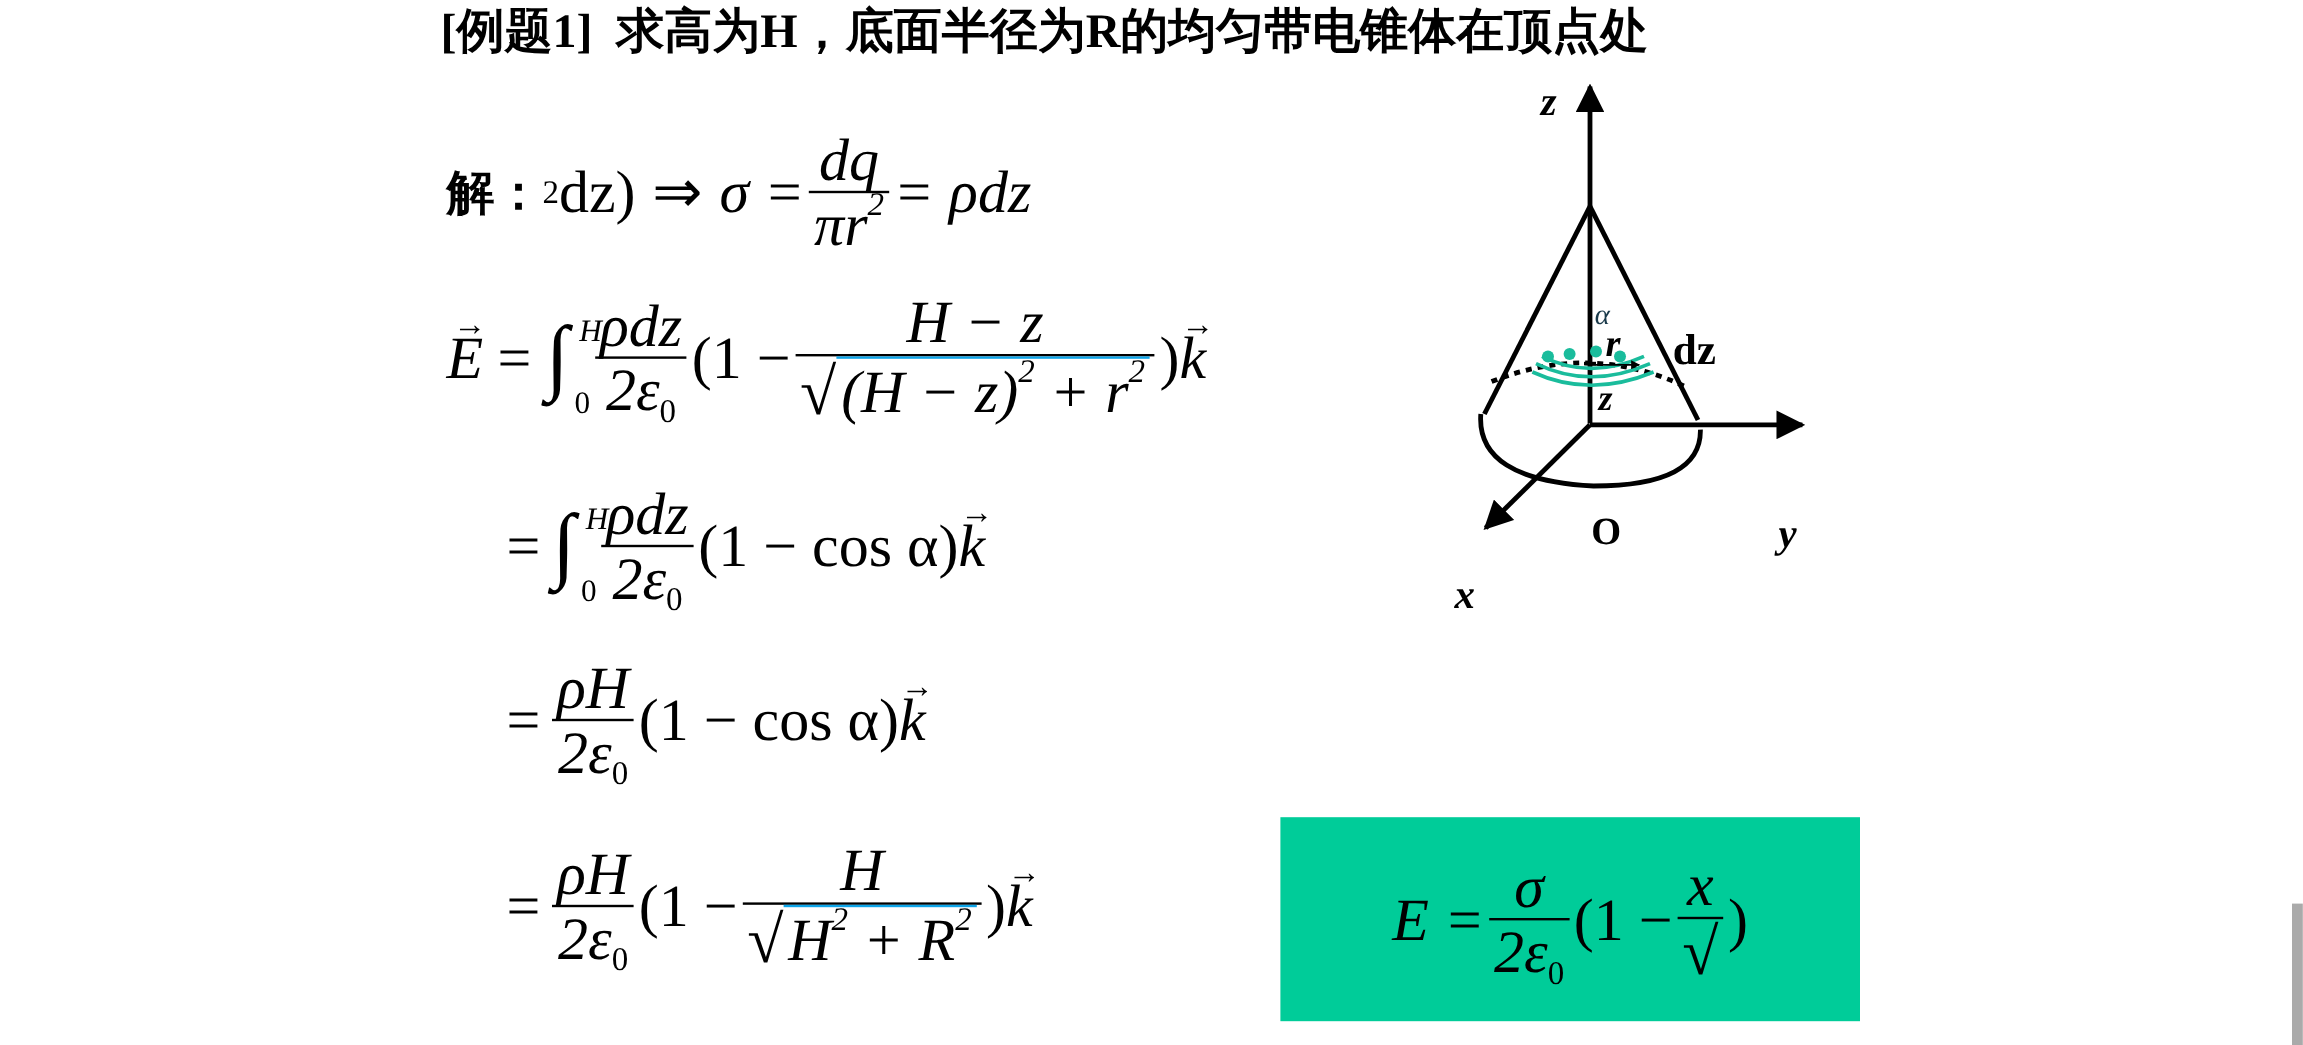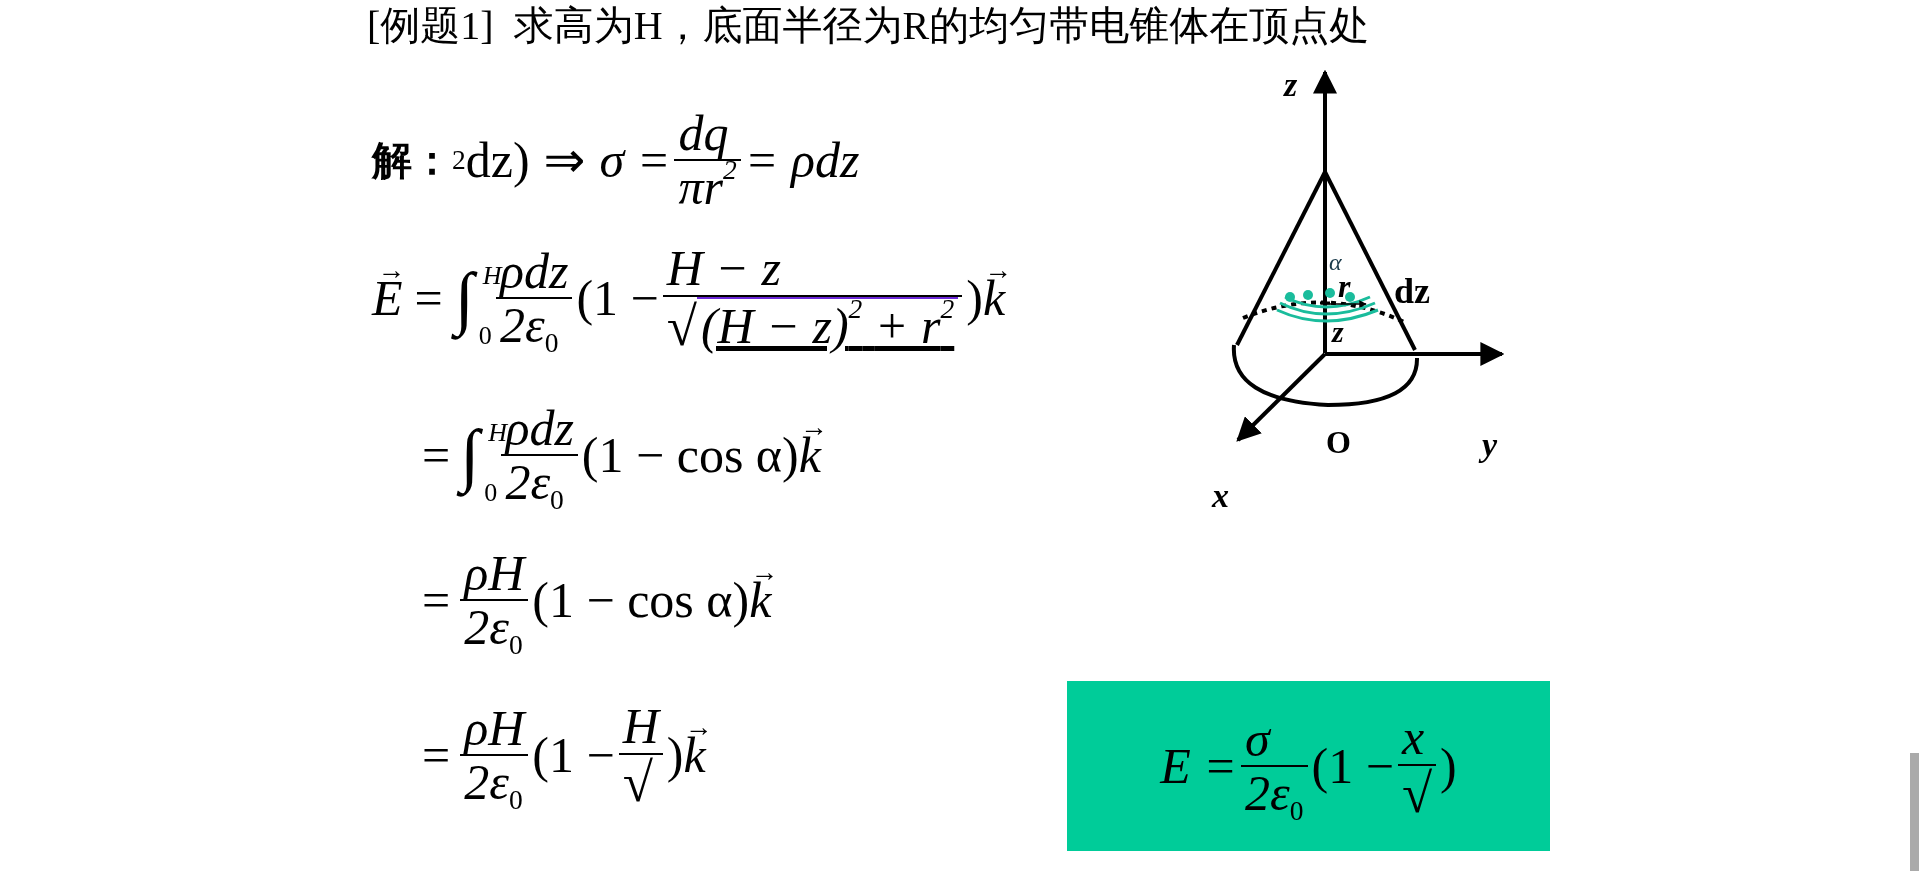--- a/index.html
+++ b/index.html
@@ -4,41 +4,41 @@
 <style>
   html, body { margin:0; padding:0; }
   body {
     width:1919px; height:871px; background:#ffffff; position:relative; overflow:hidden;
     font-family: "Liberation Serif", serif; color:#000;
   }
   .abs { position:absolute; }
   .title {
     left:367px; top:0px; width:1120px;
     font-family:"Liberation Serif", "DejaVu Serif", serif;
-    font-weight:normal; font-size:40px; line-height:52px; letter-spacing:0px;
+    font-weight:bold; font-size:40px; line-height:52px; letter-spacing:0px;
   }
   .math { font-family:"Liberation Serif", serif; font-size:50px; white-space:nowrap; }
   .it { font-style:italic; }
-  .frac { display:inline-flex; flex-direction:column; align-items:flex-start; vertical-align:middle; margin:0 4px; }
+  .frac { display:inline-flex; flex-direction:column; align-items:center; vertical-align:middle; margin:0 4px; }
   .frac .num { padding:0 4px; line-height:1.05; }
   .frac .bar { height:2px; background:#000; align-self:stretch; }
   .frac .den { padding:0 4px; line-height:1.05; }
   sup { font-size:0.55em; vertical-align:0.9em; line-height:0; }
   sub { font-size:0.55em; vertical-align:-0.35em; line-height:0; }
   .vec { position:relative; display:inline-block; }
   .vec::before {
     content:"\2192"; position:absolute; left:50%; top:-0.55em; transform:translateX(-35%);
     font-size:0.55em; font-style:normal;
   }
   .int { font-size:70px; vertical-align:middle; line-height:1; position:relative; display:inline-block; margin-right:18px; }
   .int .up { position:absolute; left:28px; top:0px; font-size:26px; font-style:italic; }
   .int .lo { position:absolute; left:24px; top:60px; font-size:26px; }
   .sqrt { display:inline-flex; align-items:flex-end; }
   .sqrt .rad { font-size:1.1em; line-height:1; }
-  .sqrt .under { border-top:2px solid #6d28d9; padding:0 4px; line-height:1.1;text-decoration:underline; }
+  .sqrt .under { border-top:2px solid #0ea5e9; padding:0 4px; line-height:1.1; }
   .result-box {
     left:1067px; top:681px; width:483px; height:170px; background:#00cc99;
     display:flex; align-items:center; justify-content:center;
   }
   .scrollbar { left:1910px; top:753px; width:9px; height:118px; background:#aaaaaa; }
 </style>
 </head>
 <body>
 
 <div class="abs title">
@@ -113,20 +113,21 @@
     <span class="num it">ρH</span>
     <span class="bar"></span>
     <span class="den"><span class="it">2ε</span><sub>0</sub></span>
   </span>
   <span>(1 −</span>
   <span class="frac">
     <span class="num it">H</span>
     <span class="bar"></span>
     <span class="den sqrt">
         <span class="rad">√</span>
+        <span class="under it"><span>H</span><sup>2</sup> <span>+ R</span><sup>2</sup></span>
       </span>
   </span>
   <span>)</span>
     <span class="it vec">k</span>
 </div>
 
 <div class="abs result-box math">
   <span class="it">E =</span>
   <span class="frac">
     <span class="num it">σ</span>

